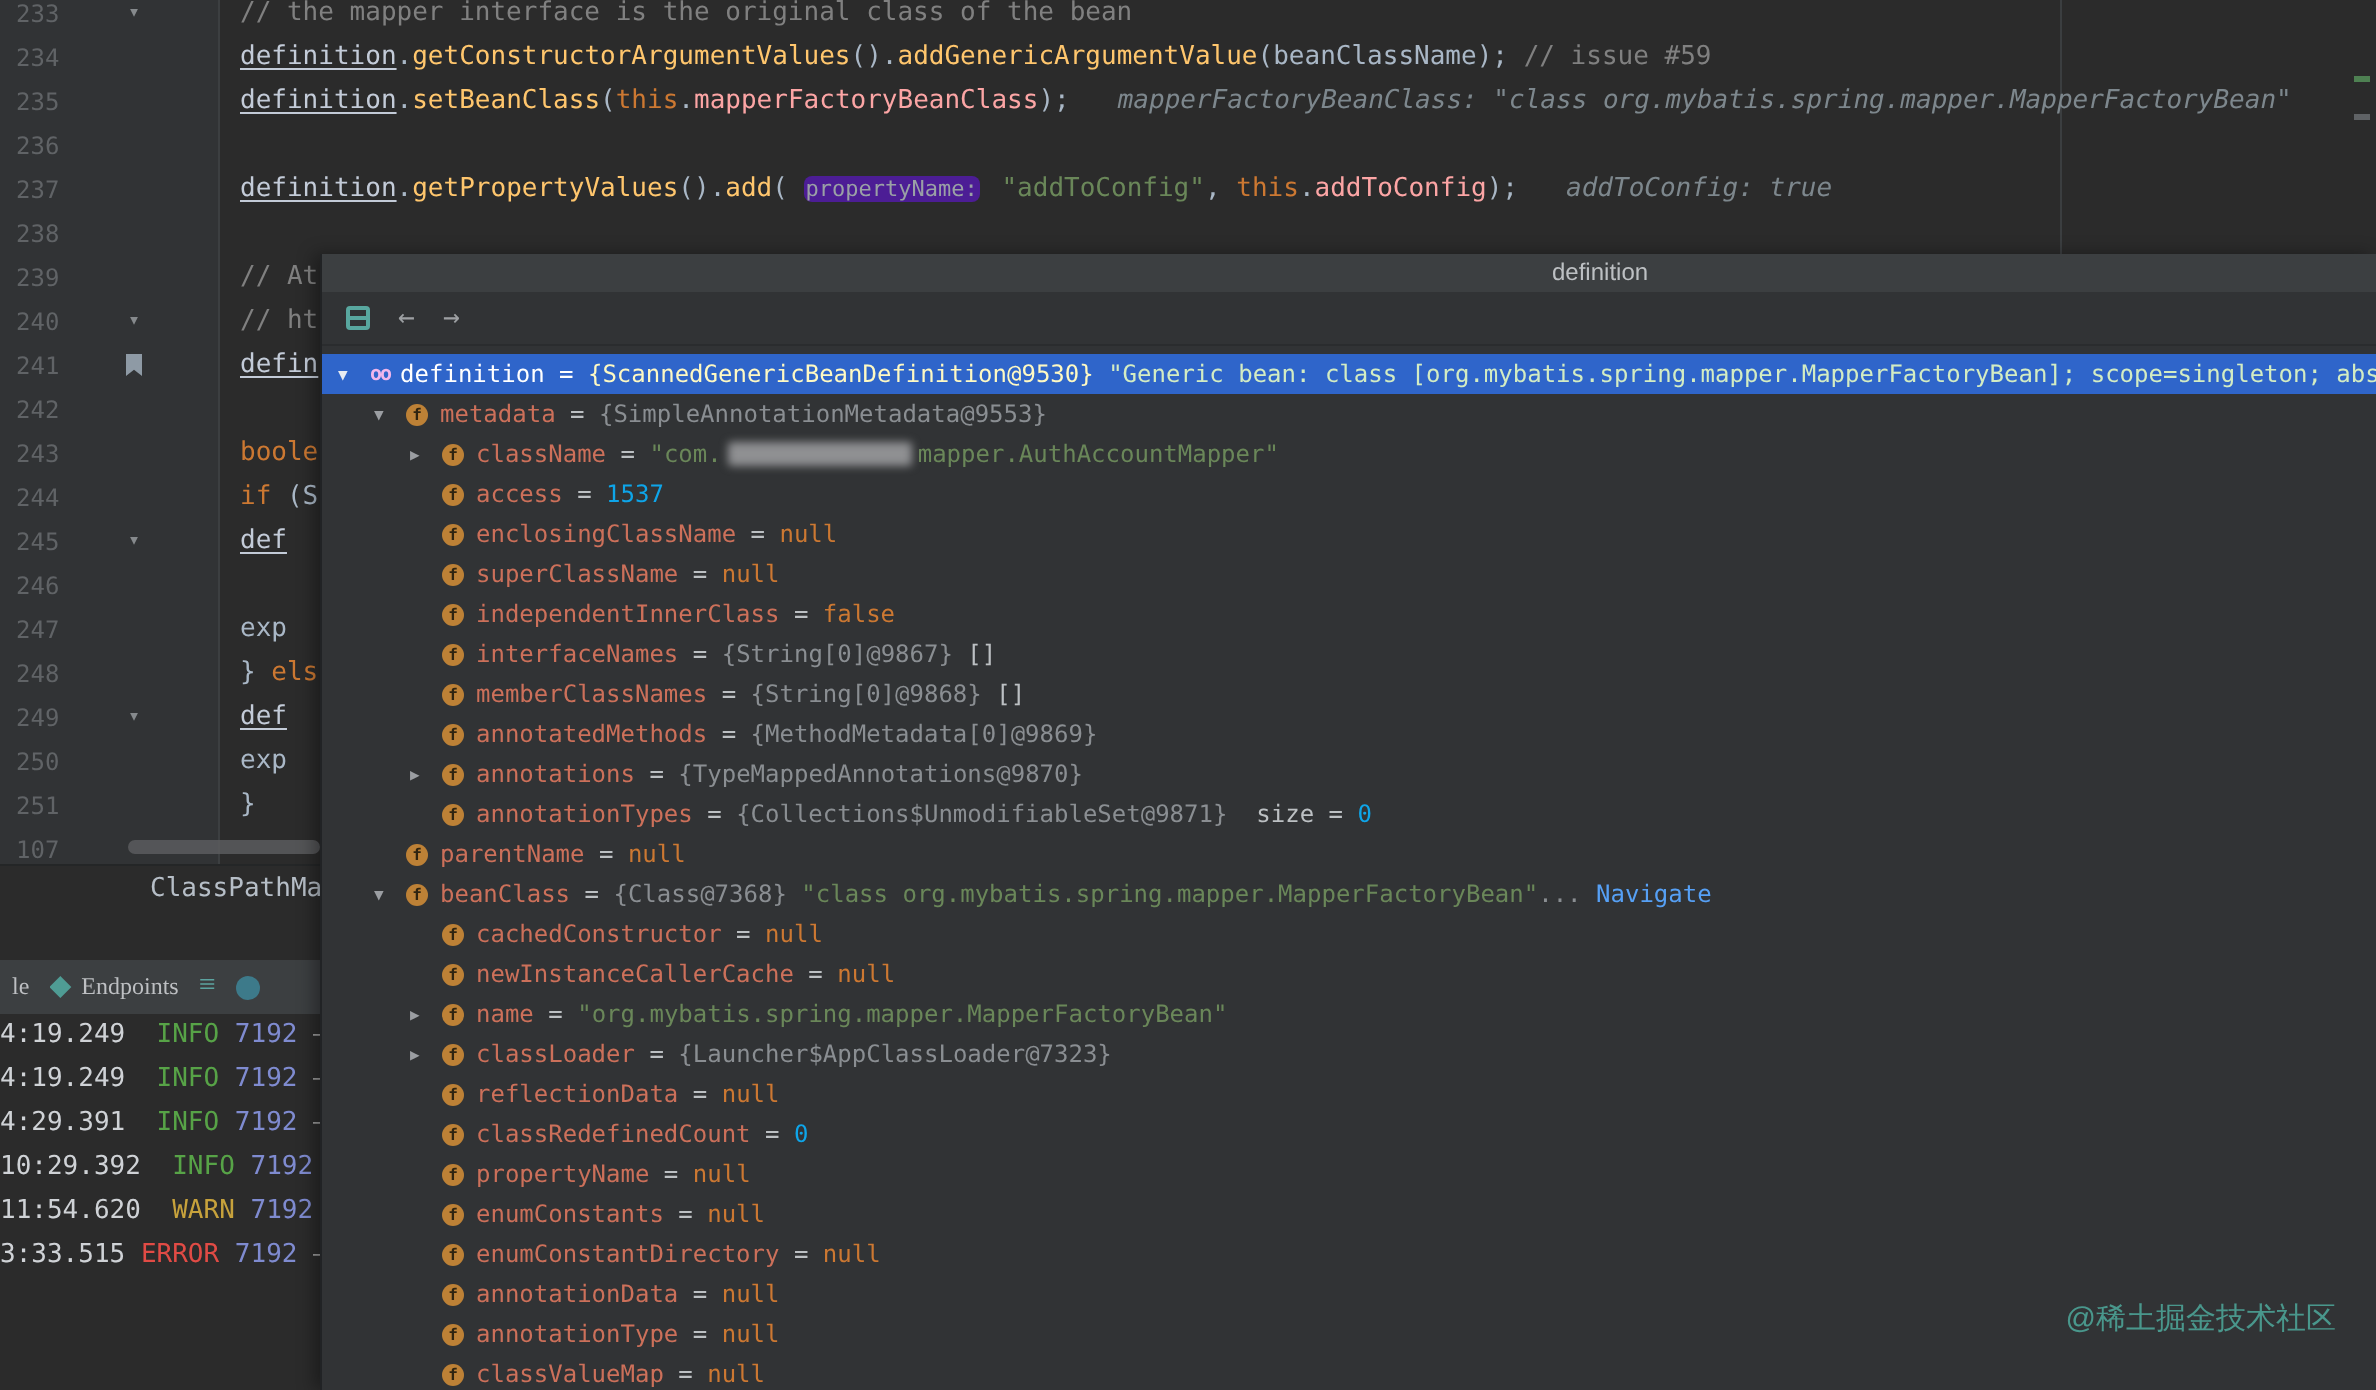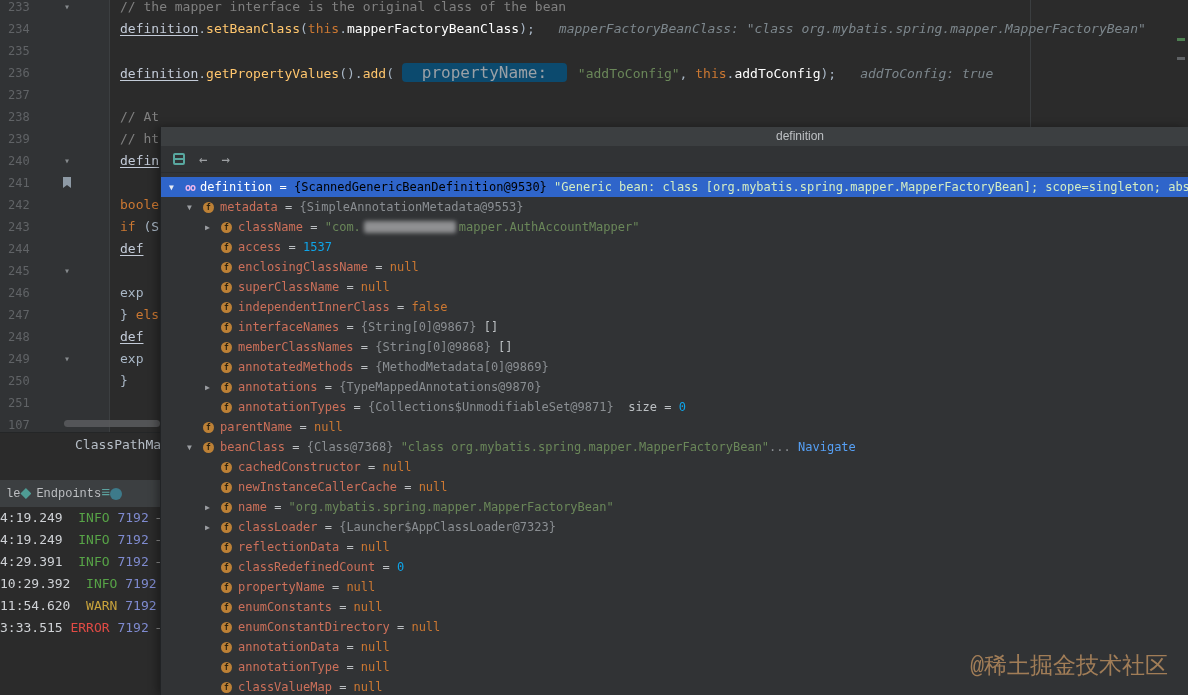--- a/index.html
+++ b/index.html
@@ -13,37 +13,37 @@
   .ln{height:22px;line-height:22px;padding-left:8px;color:#606366;font-size:12px}
   .gutter-icons{position:absolute;left:56px;top:-4px;width:22px;z-index:2}
   .gic{height:22px;line-height:22px;color:#868a8d;font-size:10px;text-align:center}
   .bm{display:inline-block;width:8px;height:11px;background:#8e9aa5;clip-path:polygon(0 0,100% 0,100% 100%,50% 72%,0 100%);margin-top:5px}
   .code-lines{position:absolute;left:0;top:-4px;width:1188px;z-index:1}
   .cl{height:22px;line-height:22px;padding-left:120px;white-space:pre;font-size:13px;color:#a9b7c6}
   .s-cmt{color:#808080}
   .s-kw{color:#cc7832}
   .s-mth{color:#ffc66d}
   .s-str{color:#6a8759}
-  .s-fld{color:#ffffff}
+  .s-fld{color:#fca5a5}
   .s-pln{color:#a9b7c6}
   .s-vul{color:#c3cbd8;text-decoration:underline;text-underline-offset:2px}
   .s-hint{color:#7d878d;font-style:italic;margin-left:24px}
-  .s-ph{color:#9aa0a6;background:#0c4a6e;border-radius:4px;padding:0 20px;font-size:16px;margin-right:3px}
+  .s-ph{color:#9aa0a6;background:#4c1d95;border-radius:4px;padding:0 1px;font-size:11px;margin-right:3px}
   .guide{position:absolute;left:1030px;top:0;width:1px;height:127px;background:#3b3e40}
   .mark1{position:absolute;left:1177px;top:38px;width:8px;height:3px;background:#4e8052}
   .mark2{position:absolute;left:1177px;top:57px;width:8px;height:3px;background:#5f6265}
   .hthumb{position:absolute;left:64px;top:420px;width:96px;height:7px;background:#5a5c5e;border-radius:4px;opacity:.85;z-index:4}
 
   
   .crumbbar{position:absolute;left:0;top:432px;width:160px;height:26px;background:#2b2b2b;border-top:1px solid #242627}
   .crumb{position:absolute;left:75px;top:4px;font-size:13px;color:#b6bec7;white-space:nowrap}
 
   
   .toolwin{position:absolute;left:0;top:458px;width:160px;height:237px;background:#2b2b2b}
-  .tabs{position:absolute;left:0;top:22px;width:160px;height:27px;background:#3c3f41;display:flex;align-items:center;padding-left:6px;font-family:Liberation Mono, monospace;font-size:12px;color:#bdbfc2;overflow:hidden}
+  .tabs{position:absolute;left:0;top:22px;width:160px;height:27px;background:#3c3f41;display:flex;align-items:center;gap:10px;padding-left:6px;font-family:Liberation Serif, serif;font-size:12px;color:#bdbfc2;overflow:hidden}
   .eptab{display:flex;align-items:center}
   .ep-icon{width:11px;height:11px;background:#4f9c94;clip-path:polygon(50% 0,100% 50%,50% 100%,0 50%);display:inline-block;margin-right:5px}
   .burger{color:#5ca3a0;font-size:15px;line-height:15px}
   .halficon{width:12px;height:12px;border-radius:50%;background:#3d7a8a;flex:none}
   .logs{position:absolute;left:0;top:49px;width:200px}
   .logline{height:22px;line-height:22px;white-space:pre;font-size:13px}
   .lg-t{color:#cfd2d6}
   .lg-INFO{color:var(--c-info,#57a347)}
   .lg-WARN{color:var(--c-warn,#c7a23c)}
   .lg-ERROR{color:var(--c-error,#e14b45)}
@@ -68,26 +68,26 @@
   .ooic{flex:none;color:#f0b6ec;font-size:10px;font-weight:bold;margin-right:5px;letter-spacing:-1px}
   .s-nm{color:#cc705a}
   .s-eq{color:#bcc0c3}
   .s-ref{color:#8a8e92}
   .s-kwv{color:#cc7832}
   .s-num{color:#0ea5e9}
   .s-strv{color:#6a8759}
   .s-link{color:var(--c-link_blue,#56a0f5)}
   .s-selname{color:#ffffff}
   .s-selpln{color:#ffffff}
-  .s-selref{color:#000000}
+  .s-selref{color:#fef9c3}
   .s-selstr{color:#d3ecc3}
   .redact{display:inline-block;width:92px;height:12px;background:#8f9092;border-radius:2px;filter:blur(2px);vertical-align:middle;margin:0 3px}
 
   
-  .watermark{position:absolute;right:20px;top:650px;font-size:23px;color:#fdba74;opacity:.55;font-family:Liberation Mono, monospace;z-index:30}
+  .watermark{position:absolute;right:20px;top:650px;font-size:15px;color:#5eead4;opacity:.55;font-family:Liberation Sans, sans-serif;z-index:30}
 </style>
 </head>
 <body>
 
 <div class="stage">
 
   <div class="editor">
     <div class="gutter"></div>
     <div class="gutter-nums" id="gutter-nums">
         <div class="ln">233</div>
@@ -128,20 +128,21 @@
         <div class="gic"></div>
         <div class="gic"></div>
         <div class="gic"></div>
         <div class="gic">▾</div>
         <div class="gic"></div>
         <div class="gic"></div>
         <div class="gic"></div>
       </div>
     <div class="code-lines" id="code-lines">
         <div class="cl"><span class="s-cmt">// the mapper interface is the original class of the bean</span></div>
+        <div class="cl"><span class="s-vul">definition</span><span class="s-pln">.</span><span class="s-mth">getConstructorArgumentValues</span><span class="s-pln">().</span><span class="s-mth">addGenericArgumentValue</span><span class="s-pln">(beanClassName); </span><span class="s-cmt">// issue #59</span></div>
         <div class="cl"><span class="s-vul">definition</span><span class="s-pln">.</span><span class="s-mth">setBeanClass</span><span class="s-pln">(</span><span class="s-kw">this</span><span class="s-pln">.</span><span class="s-fld">mapperFactoryBeanClass</span><span class="s-pln">);</span><span class="s-hint">mapperFactoryBeanClass: "class org.mybatis.spring.mapper.MapperFactoryBean"</span></div>
         <div class="cl"></div>
         <div class="cl"><span class="s-vul">definition</span><span class="s-pln">.</span><span class="s-mth">getPropertyValues</span><span class="s-pln">().</span><span class="s-mth">add</span><span class="s-pln">( </span><span class="s-ph">propertyName:</span><span class="s-pln"> </span><span class="s-str">"addToConfig"</span><span class="s-pln">, </span><span class="s-kw">this</span><span class="s-pln">.</span><span class="s-fld">addToConfig</span><span class="s-pln">);</span><span class="s-hint">addToConfig: true</span></div>
         <div class="cl"></div>
         <div class="cl"><span class="s-cmt">// At</span></div>
         <div class="cl"><span class="s-cmt">// ht</span></div>
         <div class="cl"><span class="s-vul">defin</span></div>
         <div class="cl"></div>
         <div class="cl"><span class="s-kw">boole</span></div>
         <div class="cl"><span class="s-kw">if</span><span class="s-pln"> (S</span></div>

